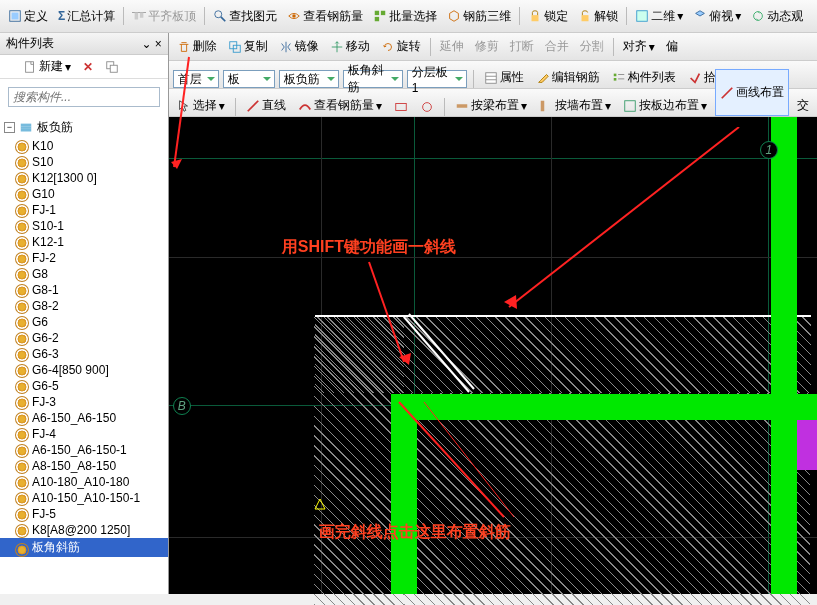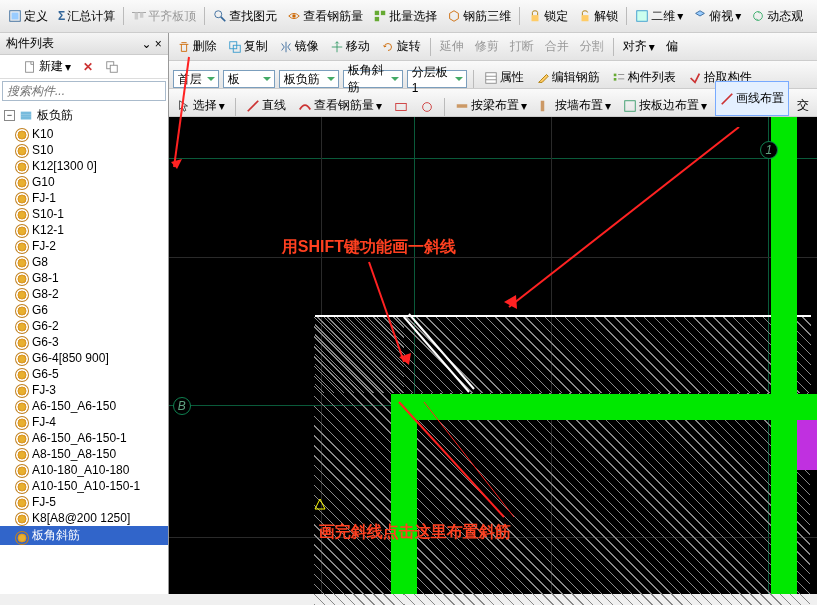--- a/index.html
+++ b/index.html
@@ -6,21 +6,21 @@
 body{width:817px;height:605px;background:#f0f0f0;overflow:hidden;position:relative}
 .toolbar{display:flex;align-items:center;height:25px;background:linear-gradient(#fafafa,#e4e4e4);border-bottom:1px solid #ccc;padding:16px 4px;gap:2px}
 .tb-btn{display:inline-flex;align-items:center;padding:2px 4px;gap:2px;cursor:pointer;white-space:nowrap}
 .tb-btn.disabled{color:#999}
 .tb-sep{width:1px;height:18px;background:#bbb;margin:0 2px}
 .icon{width:14px;height:14px;display:inline-block;flex-shrink:0}
 .panel-title{height:22px;background:linear-gradient(#f5f5f5,#e0e0e0);border-bottom:1px solid #ccc;display:flex;align-items:center;justify-content:space-between;padding:0 6px}
 .main{display:flex;height:561px}
 .sidebar{width:175px;background:#fff;border-right:1px solid #999;display:flex;flex-direction:column}
 .new-bar{height:24px;display:flex;align-items:center;padding:0 19px;gap:4px;border-bottom:1px solid #ddd}
-.search{margin:2px}
+.search{margin:8px}
 .search input{width:100%;padding:2px 4px;border:1px solid #abc;font-style:italic;color:#888}
 .tree{flex:1;overflow:auto;padding:2px 0}
 .tree-root{display:flex;align-items:center;padding:2px 4px;gap:4px}
 .tree-item{display:flex;align-items:flex-end;padding:1px 4px 1px 16px;gap:4px;cursor:pointer}
 .tree-item.selected{background:#3165ca;color:#fff}
 .gear-icon{width:12px;height:12px;background:radial-gradient(circle,#e8b030 30%,#d89020 50%,transparent 55%);border-radius:50%;box-shadow:0 0 0 1px #c08020;position:relative;flex-shrink:0}
 .viewport{flex:1;position:relative;background:#fde047}
 .vp-toolbar{height:28px;background:linear-gradient(#fafafa,#e4e4e4);border-bottom:1px solid #ccc;display:flex;align-items:center;padding:0 4px;gap:3px}
 .vp-toolbar2{height:28px;background:linear-gradient(#fafafa,#e4e4e4);border-bottom:1px solid #ccc;display:flex;align-items:flex-end;padding:0 4px;gap:4px}
 .dropdown{display:inline-flex;align-items:center;background:#fff;border:1px solid #7b9ebd;padding:1px 14px 1px 4px;position:relative;cursor:pointer;height:18px}
@@ -390,21 +390,21 @@
       <span class="tb-sep"></span>
       <span class="tb-btn"><svg class="icon" viewBox="0 0 16 16">
             <rect x="2" y="6" width="12" height="4" fill="#c96"></rect>
           </svg><span>按梁布置</span> ▾</span>
       <span class="tb-btn"><svg class="icon" viewBox="0 0 16 16">
             <rect x="2" y="2" width="4" height="12" fill="#c96"></rect>
           </svg><span>按墙布置</span> ▾</span>
       <span class="tb-btn"><svg class="icon" viewBox="0 0 16 16">
             <rect x="2" y="2" width="12" height="12" fill="none" stroke="#396"></rect>
           </svg><span>按板边布置</span> ▾</span>
-      <span class="tb-btn" style="border:1px solid #7af;background:#e4f0ff;padding:8px 4px">
+      <span class="tb-btn" style="border:1px solid #7af;background:#e4f0ff;padding:14px 4px">
           <svg class="icon" viewBox="0 0 16 16">
             <path d="M2 14 L14 2" stroke="#c33" stroke-width="2"></path>
           </svg>
           <span>画线布置</span>
         </span>
       <span class="tb-btn">
           <span>交</span>
         </span>
     </div>
 

